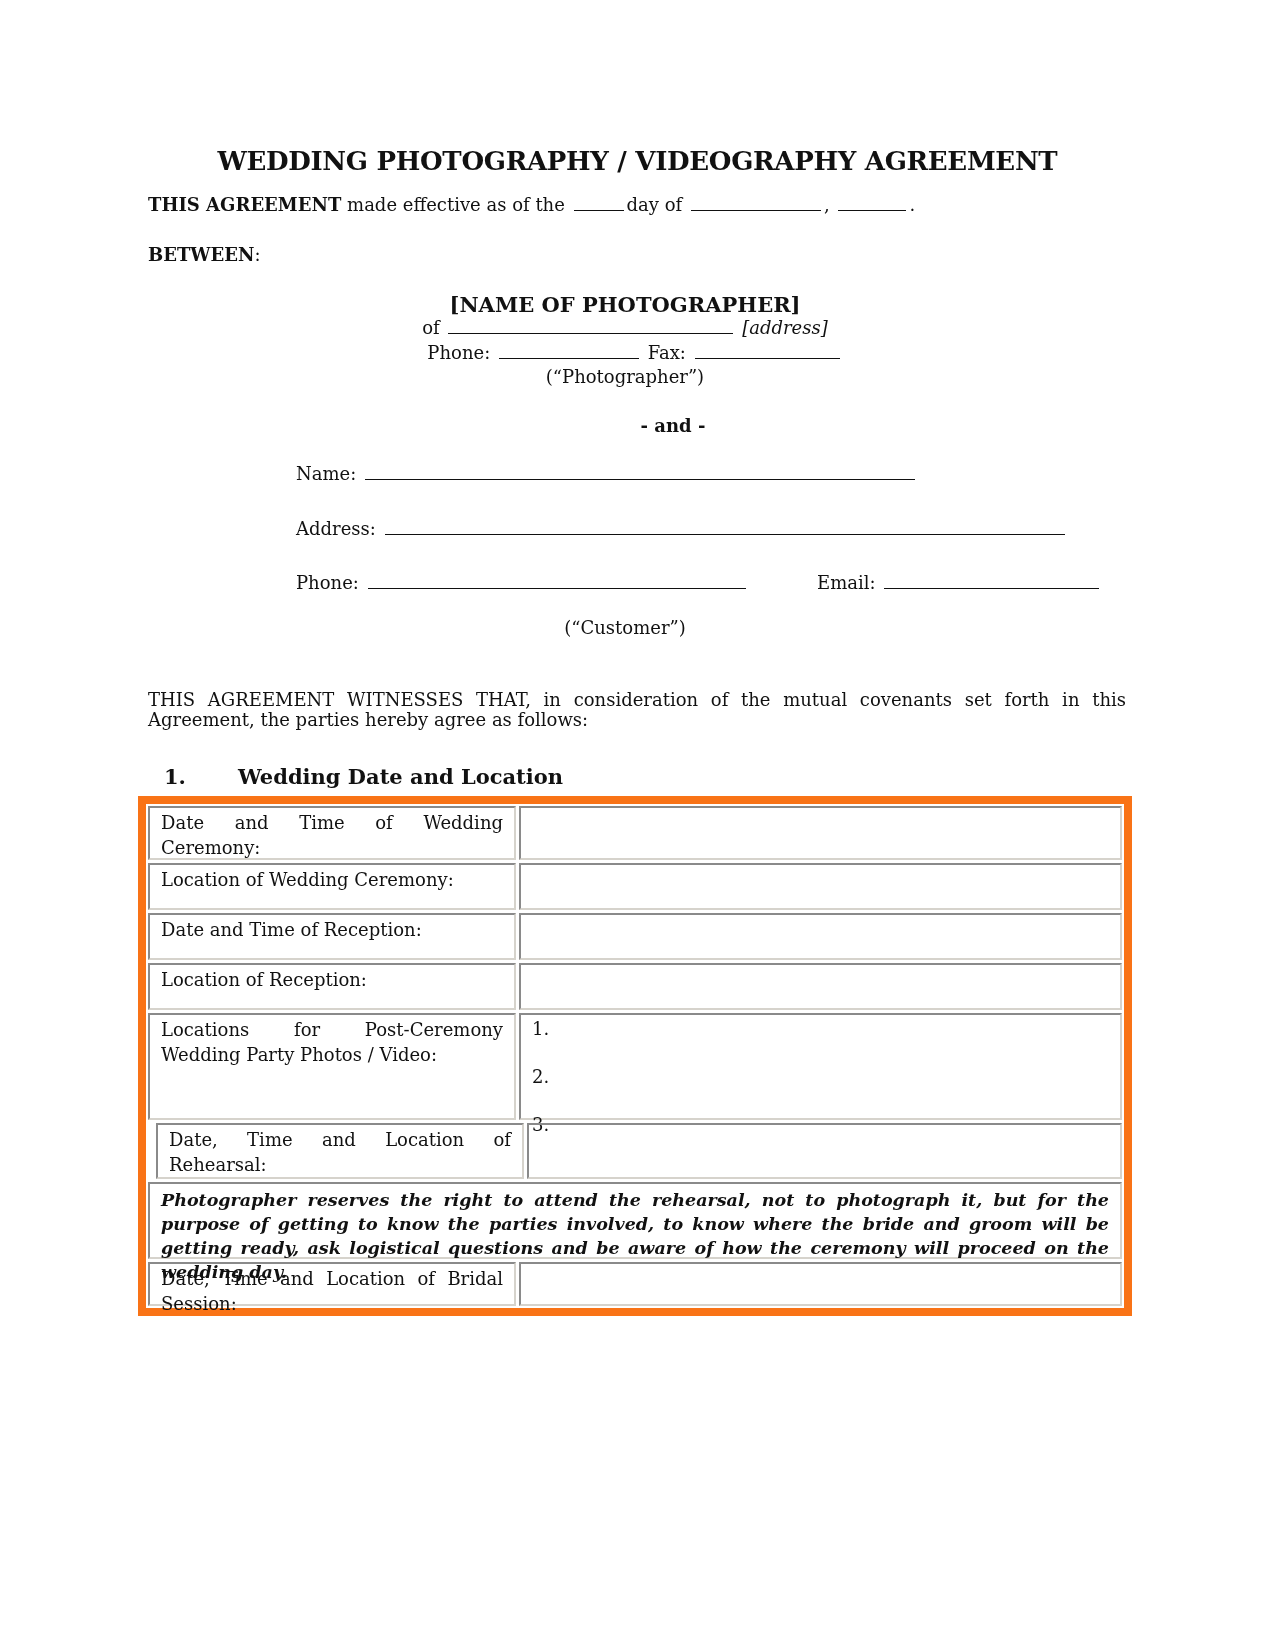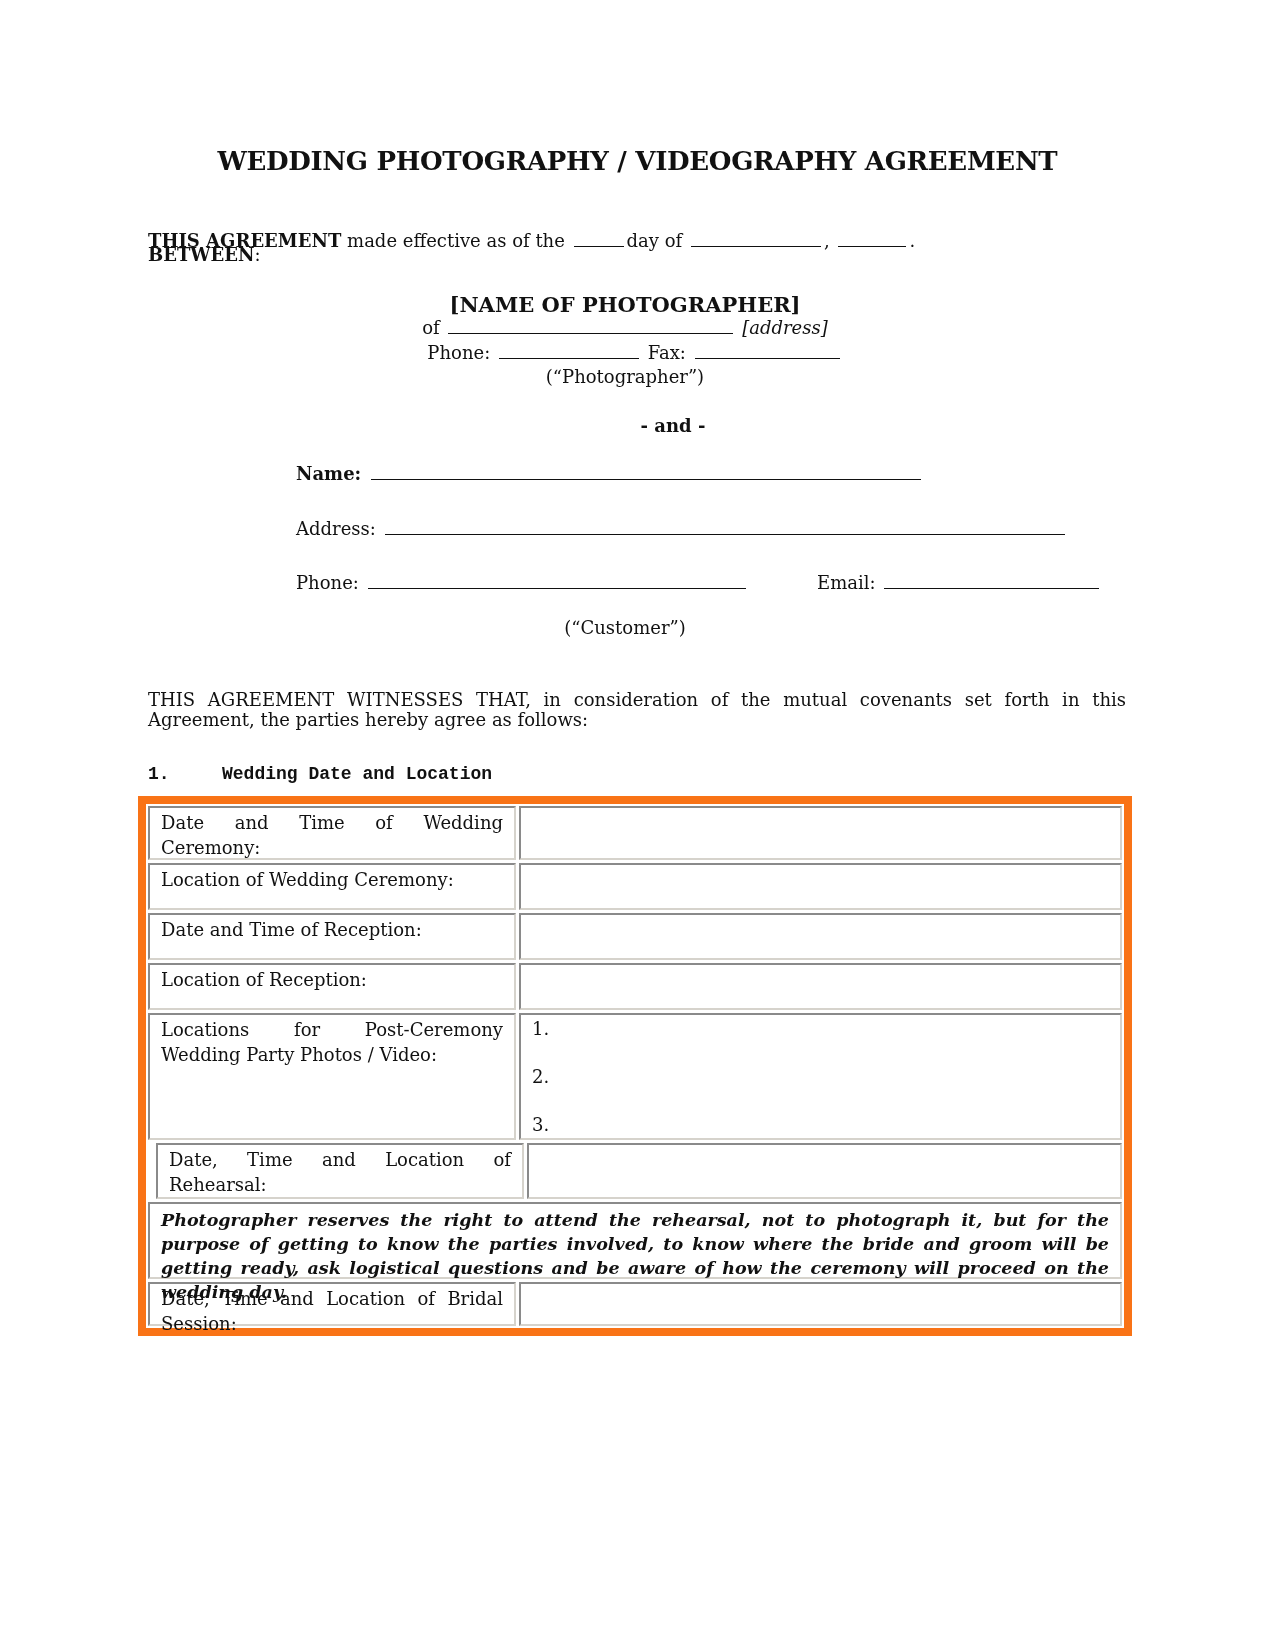--- a/index.html
+++ b/index.html
@@ -6,41 +6,41 @@
   body { width: 1275px; height: 1650px; position: relative; font-family: "DejaVu Serif", "Liberation Serif", serif; color: #111; }
   .page { position: absolute; left: 0; top: 0; width: 1275px; height: 1650px; }
   .abs { position: absolute; white-space: nowrap; }
   .title { left: 0; width: 1275px; top: 146px; text-align: center; font-weight: bold; font-size: 26px; letter-spacing: -0.3px; }
   .line { font-size: 18px; }
   .bold { font-weight: bold; }
   .italic { font-style: italic; }
   .blank { display: inline-block; border-bottom: 1.5px solid #111; height: 16px; vertical-align: baseline; margin: 0 3px; }
   .center { left: 0; width: 1250px; text-align: center; }
   .para { left: 148px; width: 978px; top: 718px; font-size: 18px; line-height: 20px; text-align: justify; white-space: normal; }
-  .sec { left: 148px; top: 796px; font-size: 18px; font-weight: bold; font-family: Liberation Mono, monospace; }
+  .sec { left: 164px; top: 796px; font-size: 21px; font-weight: bold; }
   .sec .num { display: inline-block; width: 74px; }
 
   .tbl { position: absolute; left: 138px; top: 832px; width: 994px; border: 8px solid #f97316; box-sizing: border-box; padding: 2px; }
   .row { display: flex; gap: 3px; margin-bottom: 3px; }
   .row:last-child { margin-bottom: 0; }
   .cell { border: 2px solid; border-color: #8a8a8a #d6d3cc #d6d3cc #8a8a8a; box-sizing: border-box; font-size: 18px; line-height: 25px; padding: 2px 11px; }
   .lab { width: 368px; text-align: justify; text-align-last: left; }
   .lab.just-last { text-align-last: justify; }
   .val { flex: 1; }
   .full { flex: 1; font-style: italic; font-weight: bold; text-align: justify; font-size: 17.5px; line-height: 24px; padding: 4px 11px; }
   .numline { display: block; }
 </style>
 </head>
 <body>
 
 <div class="page">
 
   <div class="abs title">WEDDING PHOTOGRAPHY / VIDEOGRAPHY AGREEMENT</div>
 
-  <div class="abs line" style="left:148px; top:194px;margin-top:36px;">
+  <div class="abs line" style="left:148px; top:194px;">
     <span class="bold">THIS AGREEMENT</span>
     <span>made effective as of the</span>
     <span class="blank" style="width:50px;"></span><span>day of</span>
     <span class="blank" style="width:130px;"></span><span>,</span>
     <span class="blank" style="width:68px;"></span><span>.</span>
   </div>
 
   <div class="abs line" style="left:148px; top:244px;">
     <span class="bold">BETWEEN</span><span>:</span>
   </div>
@@ -57,21 +57,21 @@
     <span>Phone:</span>
     <span class="blank" style="width:140px;"></span>
     <span>Fax:</span>
     <span class="blank" style="width:145px;"></span>
   </div>
 
   <div class="abs center line" style="top:366px;">(“Photographer”)</div>
 
   <div class="abs center line bold" style="top:415px;padding-left:48px;">- and -</div>
 
-  <div class="abs line" style="left:296px; top:463px;font-weight:bold;">
+  <div class="abs line" style="left:296px; top:463px;">
     <span>Name:</span>
     <span class="blank" style="width:550px;"></span>
   </div>
 
   <div class="abs line" style="left:296px; top:518px;">
     <span>Address:</span>
     <span class="blank" style="width:680px;"></span>
   </div>
 
   <div class="abs line" style="left:296px; top:572px;">
@@ -107,21 +107,21 @@
     <div class="row" style="height:47px;">
       <div class="cell lab">Date and Time of Reception:</div>
       <div class="cell val"></div>
     </div>
 
     <div class="row" style="height:47px;">
       <div class="cell lab">Location of Reception:</div>
       <div class="cell val"></div>
     </div>
 
-    <div class="row" style="height:127px;">
+    <div class="row" style="height:107px;">
       <div class="cell lab" style="text-align:justify;">
         <span>Locations for Post-Ceremony Wedding Party Photos / Video:</span>
       </div>
       <div class="cell val" style="line-height:24px;">
         <span class="numline">1.</span>
         <span class="numline" style="margin-top:24px;">2.</span>
         <span class="numline" style="margin-top:24px;">3.</span>
       </div>
     </div>
 

